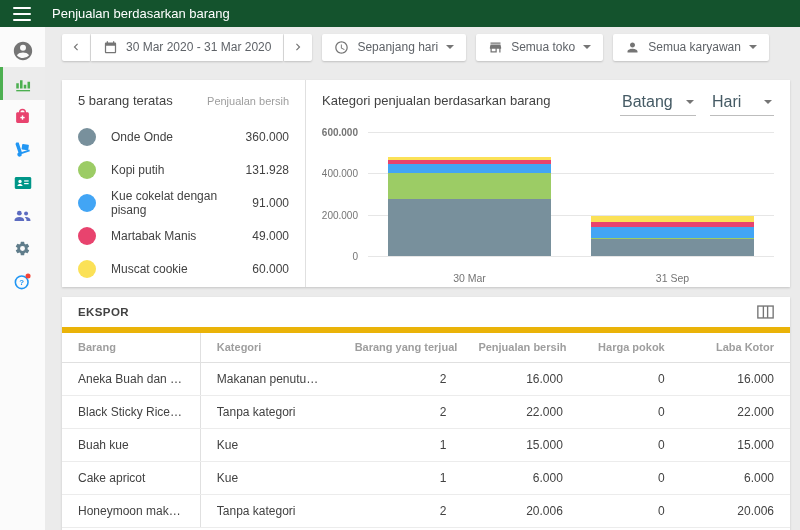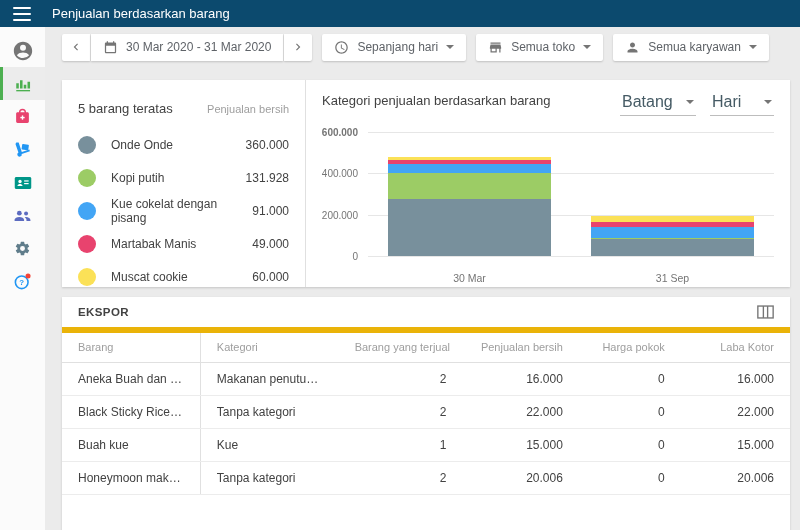--- a/index.html
+++ b/index.html
@@ -1,18 +1,18 @@
 <!DOCTYPE html>
 <html><head>
 <meta charset="utf-8">
 <style>
   *{margin:0;padding:0;box-sizing:border-box}
   html,body{width:800px;height:530px;overflow:hidden}
   body{font-family:"Liberation Sans","DejaVu Sans",sans-serif;background:#ebebeb;position:relative}
-  .topbar{height:27px;background:#0c4a6e;display:flex;align-items:center;padding:0 13px;gap:21px}
+  .topbar{height:27px;background:#14532d;display:flex;align-items:center;padding:0 13px;gap:21px}
   .topbar .title{color:#fff;font-size:13px}
   .hamburger{color:#fff;display:flex;cursor:pointer}
   .main{display:flex;height:503px}
   .sidebar{width:45px;background:#fbfbfb;padding-top:7px;flex-shrink:0}
   .side-item{height:33px;display:flex;align-items:center;justify-content:center;cursor:pointer;position:relative}
   .side-item.active{background:#ececec}
   .side-item.active::before{content:"";position:absolute;left:0;top:0;bottom:0;width:3px;background:#4CAF50}
   .icon{display:flex;align-items:center;justify-content:center}
   .content{flex:1;min-width:0;display:flex;flex-direction:column}
   .toolbar{height:40px;display:flex;align-items:center;padding-left:17px;gap:10px;flex-shrink:0}
@@ -21,21 +21,21 @@
   .btn .icon{color:#757575}
   .seg{display:flex;gap:1px}
   .seg .btn{border-radius:0}
   .seg .btn.nav{padding:0 7px}
   .seg .btn:first-child{border-radius:2px 0 0 2px}
   .seg .btn:last-child{border-radius:0 2px 2px 0}
   .caret{width:0;height:0;border-left:4px solid transparent;border-right:4px solid transparent;border-top:4px solid #757575}
   .cards{padding:13px 10px 0 17px}
   .card{background:#fff;box-shadow:0 1px 2px rgba(0,0,0,.16)}
   .card.top{height:207px;display:flex}
-  .pane-left{width:244px;flex-shrink:0;border-right:1px solid #e0e0e0;padding:21px 16px 0}
+  .pane-left{width:244px;flex-shrink:0;border-right:1px solid #e0e0e0;padding:13px 16px 0}
   .pane-head{display:flex;justify-content:space-between;align-items:baseline}
   .pane-title{font-size:13px;color:#424242}
   .pane-sub{font-size:11px;color:#9e9e9e}
   .top-list{margin-top:12px}
   .item-row{height:33px;display:flex;align-items:center}
   .dot{width:18px;height:18px;border-radius:50%;flex-shrink:0}
   .item-name{font-size:12px;color:#424242;margin-left:15px}
   .item-value{font-size:12px;color:#424242;margin-left:auto}
   .pane-right{flex:1;min-width:0;padding:13px 16px 0}
   .chart-head{display:flex;align-items:flex-start}
@@ -52,21 +52,21 @@
   .bar-group{flex:1;display:flex;justify-content:center}
   .bar{width:80%;height:100%;display:flex;flex-direction:column-reverse}
   .seg-block{width:100%}
   .cat-labels{display:flex;margin-left:46px;margin-top:16px}
   .cat-label{flex:1;text-align:center;font-size:10.5px;color:#757575}
   .card.table-card{margin-top:10px;min-height:237px}
   .export-bar{height:36px;display:flex;align-items:center;padding:0 16px;border-bottom:6px solid #eab308}
   .export-label{font-size:11.5px;color:#424242;letter-spacing:.4px;cursor:pointer;font-weight:bold}
   .columns-btn{margin-left:auto;color:#757575;cursor:pointer;display:flex}
   table{width:100%;border-collapse:collapse;table-layout:fixed}
-  th{height:29px;font-size:11px;color:#9e9e9e;font-weight:normal;padding:0 16px;border-bottom:1px solid #e0e0e0;
+  th{height:29px;font-size:11px;color:#9e9e9e;font-weight:bold;padding:0 16px;border-bottom:1px solid #e0e0e0;
      text-align:left;white-space:nowrap;overflow:hidden}
   td{height:33px;font-size:12px;color:#424242;padding:0 16px;border-bottom:1px solid #ececec;text-align:left;
      overflow:hidden;white-space:nowrap;text-overflow:ellipsis}
   .num{text-align:right}
   .div-r{border-right:1px solid #e0e0e0}
 </style>
 </head>
 <body>
 
 <div class="topbar">
@@ -351,20 +351,28 @@
               </tr>
               <tr>
                 <td class=" div-r">Buah kue</td>
                 <td class="">Kue</td>
                 <td class="num">1</td>
                 <td class="num">15.000</td>
                 <td class="num">0</td>
                 <td class="num">15.000</td>
               </tr>
               <tr>
+                <td class=" div-r">Cake apricot</td>
+                <td class="">Kue</td>
+                <td class="num">1</td>
+                <td class="num">6.000</td>
+                <td class="num">0</td>
+                <td class="num">6.000</td>
+              </tr>
+              <tr>
                 <td class=" div-r">Honeymoon makanan penutup</td>
                 <td class="">Tanpa kategori</td>
                 <td class="num">2</td>
                 <td class="num">20.006</td>
                 <td class="num">0</td>
                 <td class="num">20.006</td>
               </tr>
             </tbody>
         </table>
       </div>

